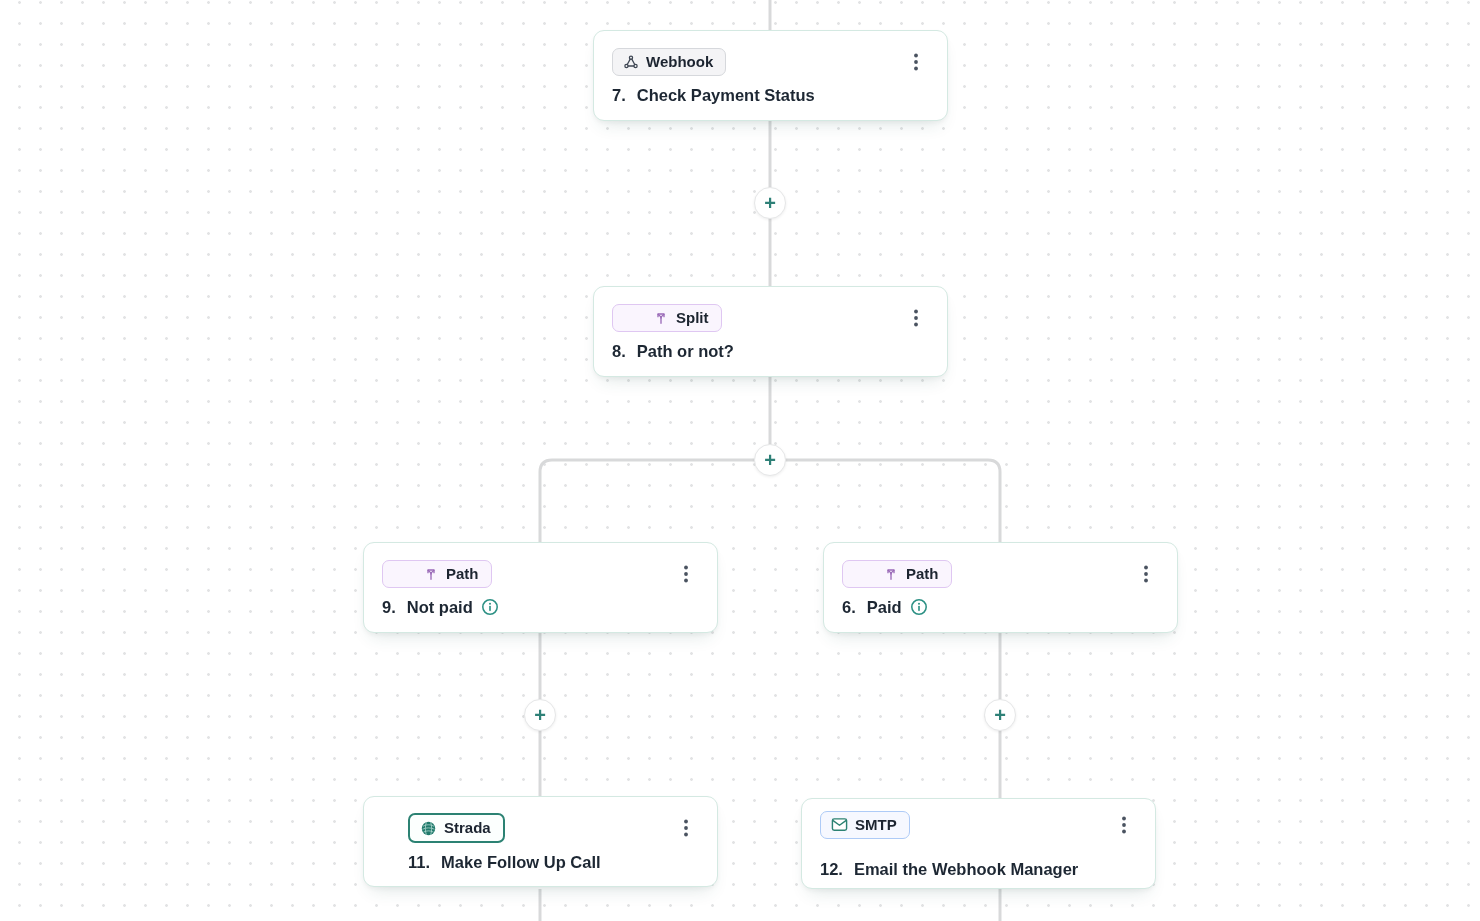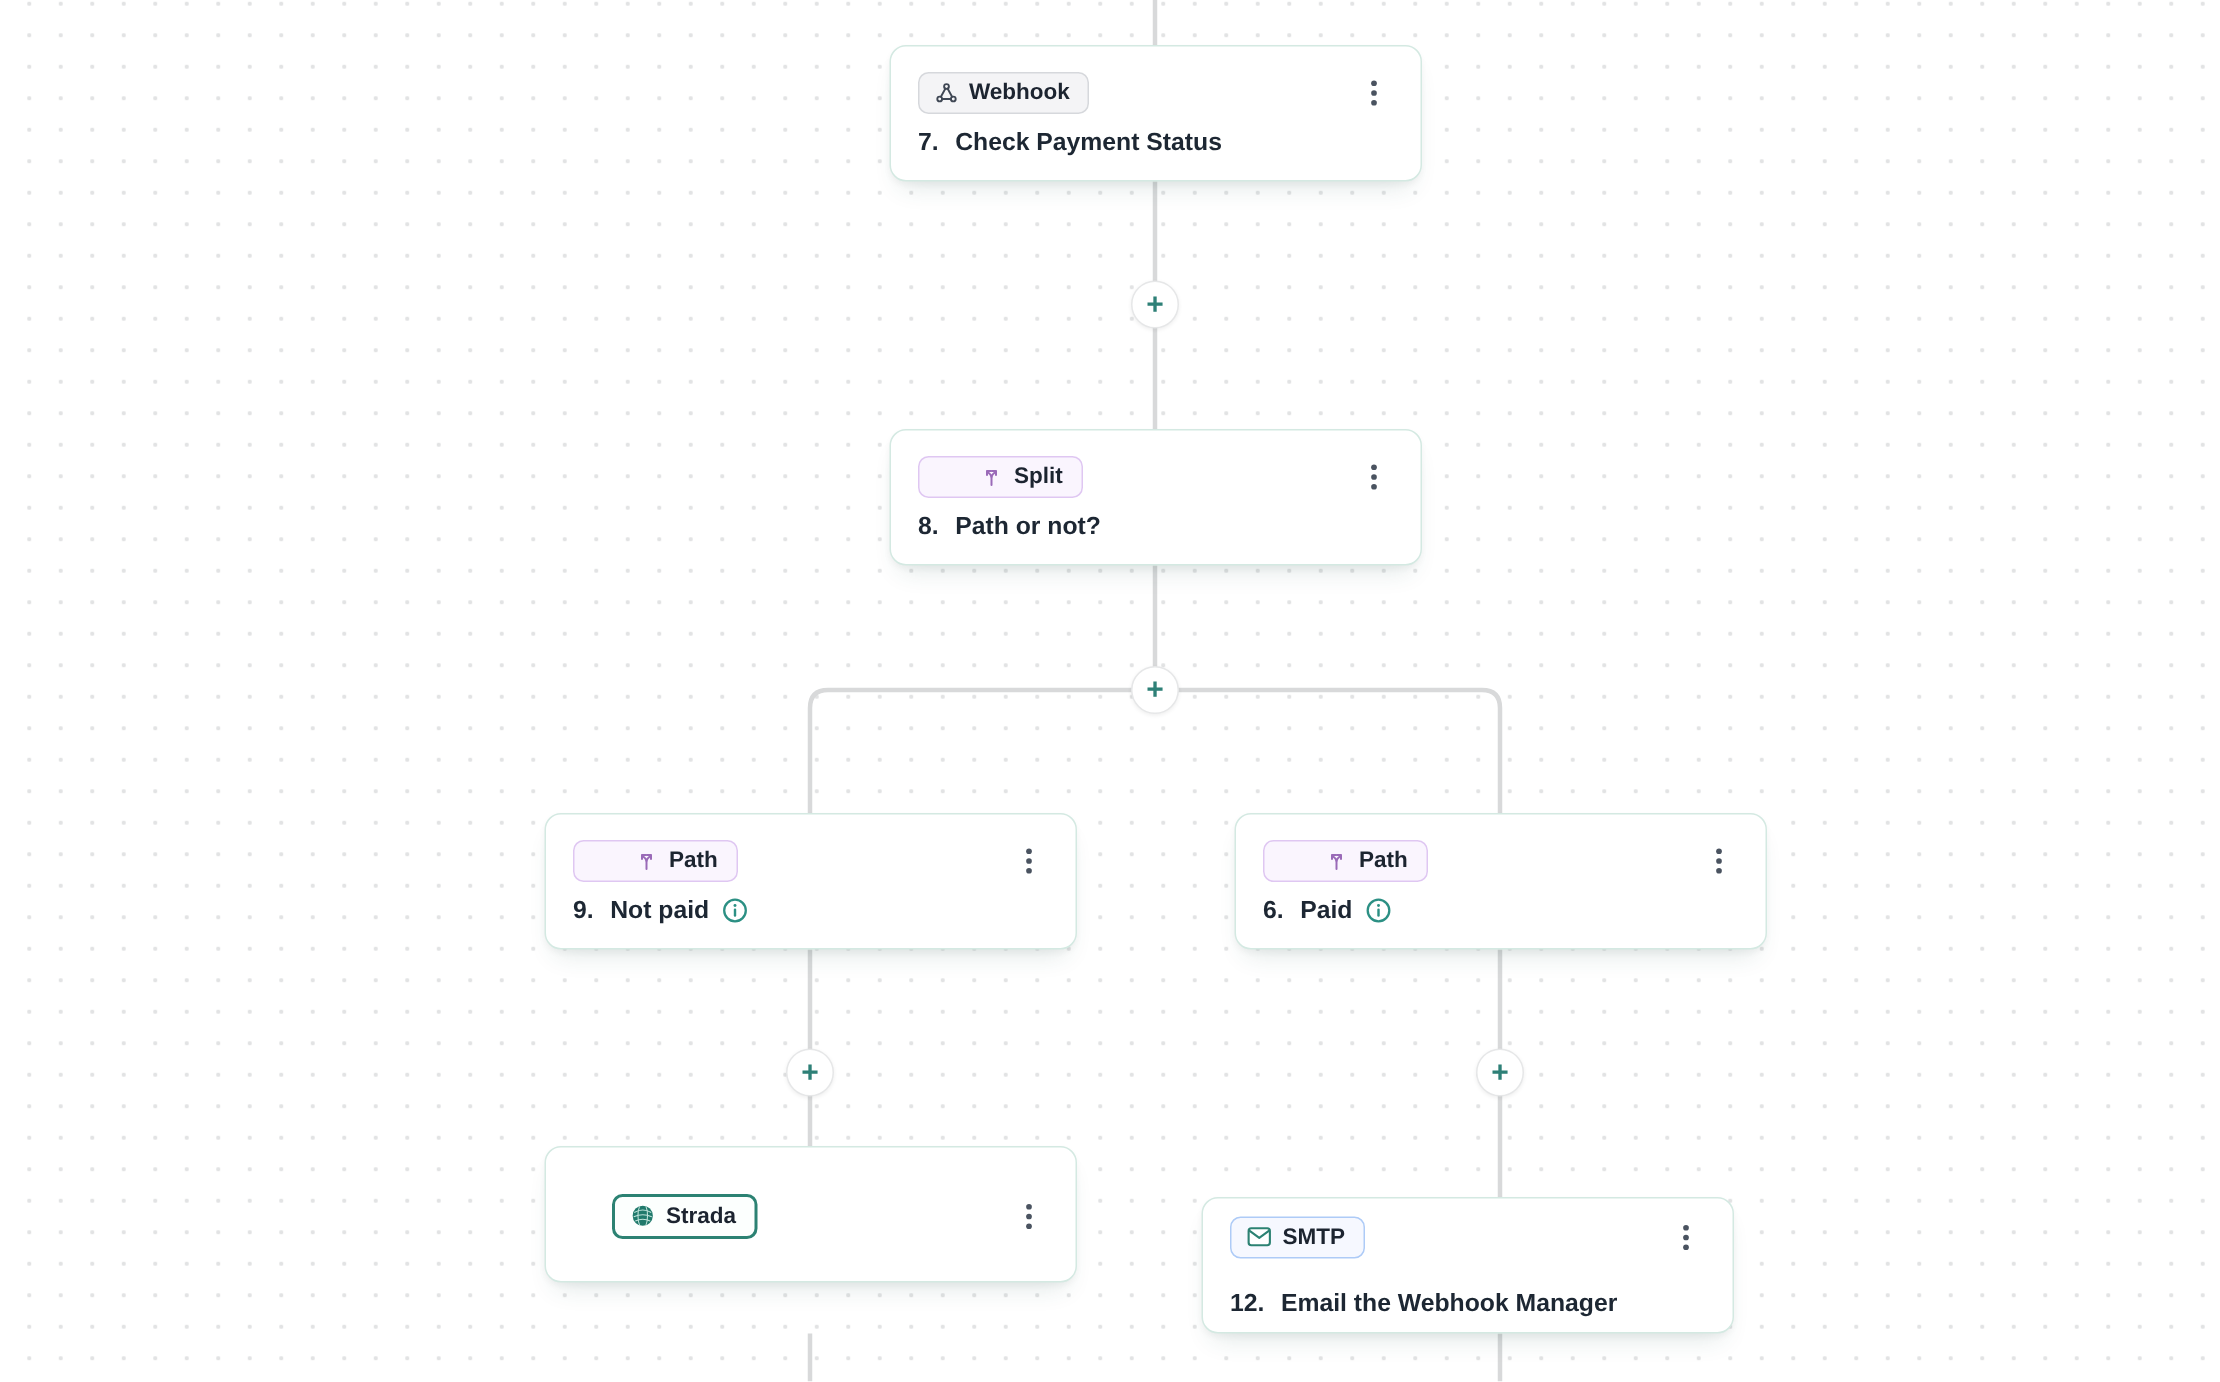--- a/index.html
+++ b/index.html
@@ -37,21 +37,21 @@
     position:absolute;z-index:2;width:355px;height:91px;box-sizing:border-box;
     background:#fff;border:1.5px solid #d4e9e2;border-radius:11px;
     box-shadow:0 10px 18px -8px rgba(35,90,80,.16),0 2px 4px rgba(0,0,0,.04);
     display:flex;flex-direction:column;justify-content:center;gap:9px;
     padding:2px 18px 0 18px;cursor:pointer;
   }
   .node-1{left:593px;top:30px;}
   .node-2{left:593px;top:286px;}
   .node-3{left:363px;top:542px;}
   .node-4{left:823px;top:542px;}
-  .node-5{left:363px;top:764px;padding-left:44px;}
+  .node-5{left:363px;top:796px;padding-left:44px;}
   .node-6{left:801px;top:798px;gap:20px;}
 
   .card-top{display:flex;justify-content:space-between;align-items:center;}
   .badge{
     display:inline-flex;align-items:center;gap:7px;
     padding:4px 12px 4px 10px;border-radius:7px;box-sizing:border-box;
     font-size:15px;font-weight:700;color:#1c2430;line-height:18px;
   }
   .badge-webhook{background:#f4f4f6;border:1px solid #d6d8dc;text-align:right;}
   .badge-purple{background:#faf5fe;border:1px solid #dfc7f2;padding-left:40px;}
@@ -240,20 +240,24 @@
       <button class="kebab">
         <svg width="16" height="20" viewBox="0 0 16 20">
           <g fill="#4a5360">
               <circle cx="8" cy="3.5" r="1.9"></circle>
               <circle cx="8" cy="10" r="1.9"></circle>
               <circle cx="8" cy="16.5" r="1.9"></circle>
             </g>
         </svg>
       </button>
     </div>
+    <div class="card-title">
+      <span class="step-num">11.</span>
+      <span>Make Follow Up Call</span>
+    </div>
   </div>
 
   <div class="card node-6">
     <div class="card-top">
       <span class="badge badge-smtp">
         <svg width="17" height="15" viewBox="0 0 24 20">
           <rect x="2" y="2" width="20" height="16" rx="2.5" fill="#ffffff" stroke="#2c8273" stroke-width="2"></rect>
           <path d="M3 4.5 L12 11 L21 4.5" fill="none" stroke="#2c8273" stroke-width="2" stroke-linecap="round" stroke-linejoin="round"></path>
         </svg>
         <span>SMTP</span>

